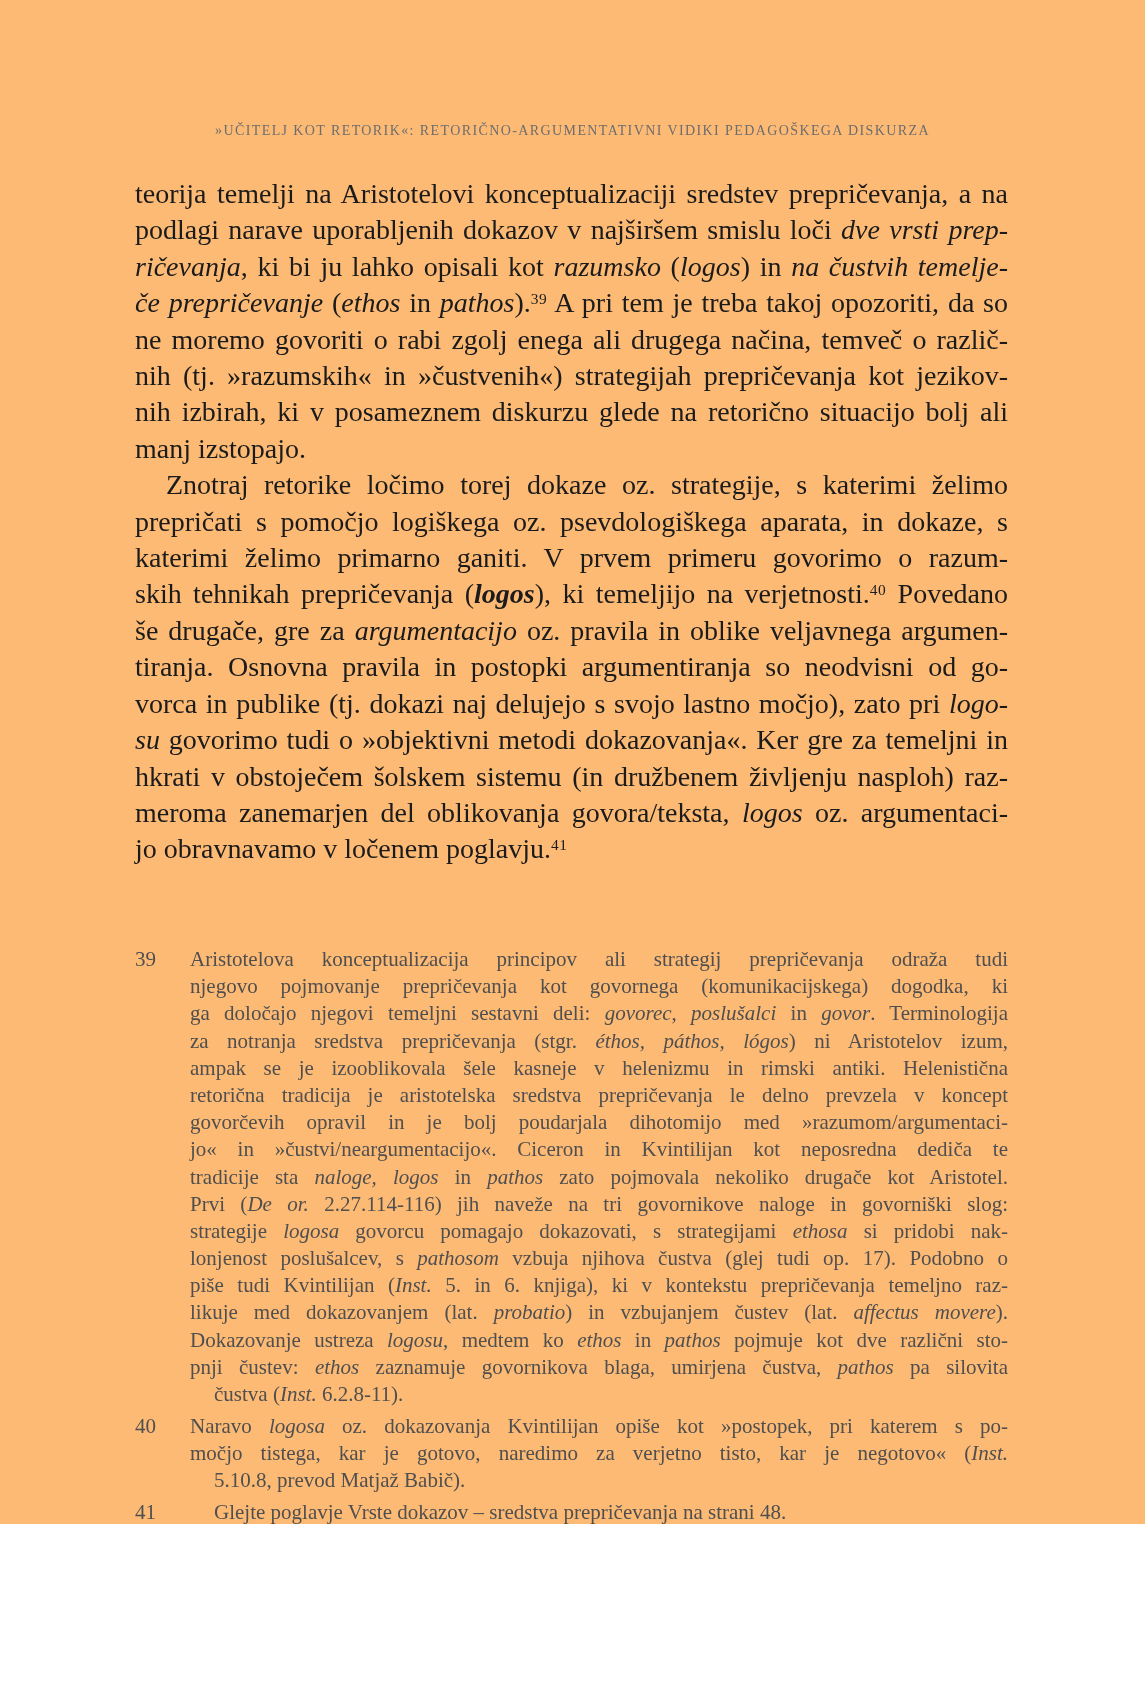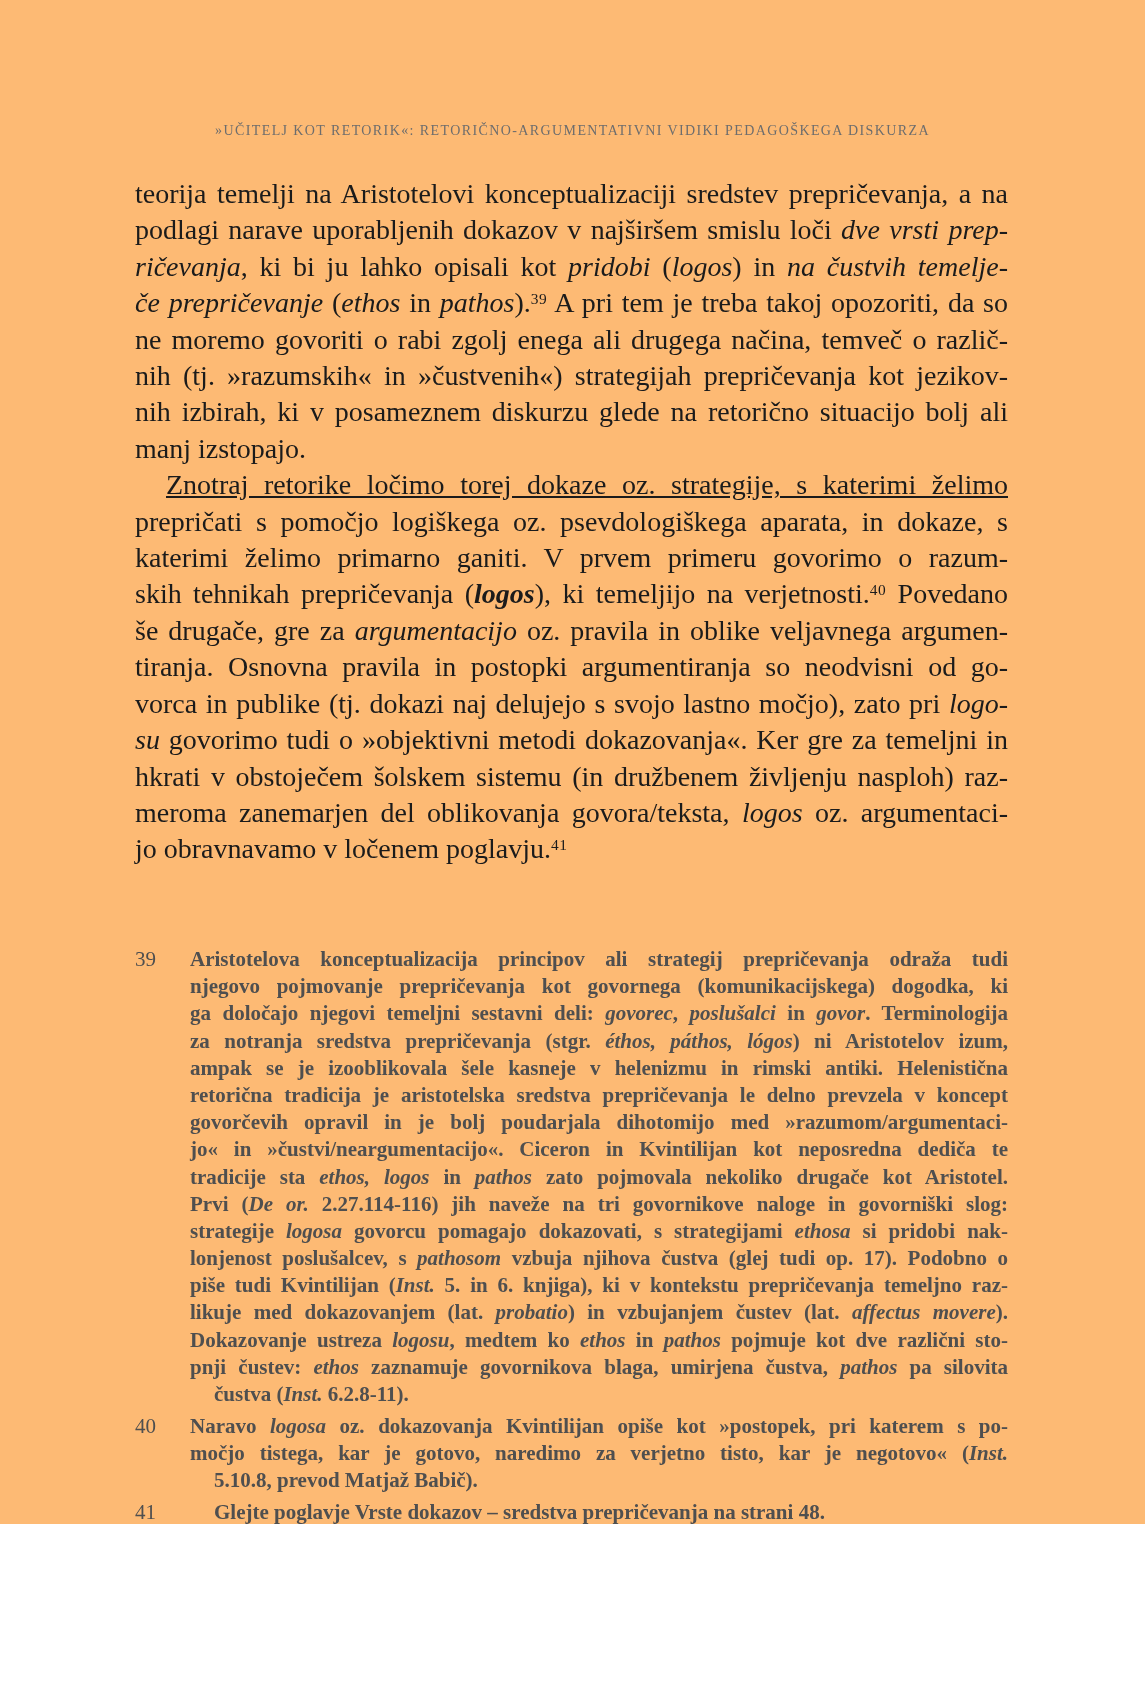--- a/index.html
+++ b/index.html
@@ -31,21 +31,21 @@
     color: #1b1b1b;
   }
   .line {
     height: 36.42px;
     line-height: 36.42px;
     text-align: justify;
     text-align-last: justify;
     overflow: visible;
   }
   .line.last { text-align-last: left; }
-  .line.indent { text-indent: 31px; text-decoration: underline; }
+  .line.indent { text-indent: 31px; }
   .it  { font-style: italic; }
   .bit { font-style: italic; font-weight: bold; }
   .sup {
     font-size: 0.55em;
     vertical-align: 0.5em;
     line-height: 0;
     letter-spacing: 0.5px;
   }
   .footnotes {
     position: absolute;
@@ -60,42 +60,41 @@
     flex: 0 0 55px;
     width: 55px;
     line-height: 27.2px;
   }
   .fn-text { flex: 1; min-width: 0; }
   .fn-line {
     height: 27.2px;
     line-height: 27.2px;
     text-align: justify;
     text-align-last: justify;
-    font-weight: bold;
   }
   .fn-line.last { text-align-last: left; margin-left: 24px; }
   .page-number {
     position: absolute;
     left: 124px;
     top: 1548px;
     font-size: 22px;
     color: #4e4e4e;
   }
 </style>
 </head>
 <body>
 
 <div class="page">
   <div class="running-header">»UČITELJ KOT RETORIK«: RETORIČNO-ARGUMENTATIVNI VIDIKI PEDAGOŠKEGA DISKURZA</div>
 
   <div class="body-text">
       <div>
         <div class="line"><span>teorija temelji na Aristotelovi konceptualizaciji sredstev prepričevanja, a na</span></div>
         <div class="line"><span>podlagi narave uporabljenih dokazov v najširšem smislu loči </span><span class="it">dve vrsti prep-</span></div>
-        <div class="line"><span class="it">ričevanja</span><span>, ki bi ju lahko opisali kot </span><span class="it">pridobi</span><span> (</span><span class="it">logos</span><span>) in </span><span class="it">na čustvih temelje-</span></div>
+        <div class="line"><span class="it">ričevanja</span><span>, ki bi ju lahko opisali kot </span><span class="it">razumsko</span><span> (</span><span class="it">logos</span><span>) in </span><span class="it">na čustvih temelje-</span></div>
         <div class="line"><span class="it">če prepričevanje</span><span> (</span><span class="it">ethos</span><span> in </span><span class="it">pathos</span><span>).</span><span class="sup">39</span><span> A pri tem je treba takoj opozoriti, da so</span></div>
         <div class="line"><span>ne moremo govoriti o rabi zgolj enega ali drugega načina, temveč o različ-</span></div>
         <div class="line"><span>nih (tj. »razumskih« in »čustvenih«) strategijah prepričevanja kot jezikov-</span></div>
         <div class="line"><span>nih izbirah, ki v posameznem diskurzu glede na retorično situacijo bolj ali</span></div>
         <div class="line last"><span>manj izstopajo.</span></div>
       </div>
       <div>
         <div class="line indent"><span>Znotraj retorike ločimo torej dokaze oz. strategije, s katerimi želimo</span></div>
         <div class="line"><span>prepričati s pomočjo logiškega oz. psevdologiškega aparata, in dokaze, s</span></div>
         <div class="line"><span>katerimi želimo primarno ganiti. V prvem primeru govorimo o razum-</span></div>
@@ -115,21 +114,21 @@
         <div class="fn-num">39</div>
         <div class="fn-text">
           <div class="fn-line"><span>Aristotelova konceptualizacija principov ali strategij prepričevanja odraža tudi</span></div>
           <div class="fn-line"><span>njegovo pojmovanje prepričevanja kot govornega (komunikacijskega) dogodka, ki</span></div>
           <div class="fn-line"><span>ga določajo njegovi temeljni sestavni deli: </span><span class="it">govorec</span><span>, </span><span class="it">poslušalci</span><span> in </span><span class="it">govor</span><span>. Terminologija</span></div>
           <div class="fn-line"><span>za notranja sredstva prepričevanja (stgr. </span><span class="it">éthos, páthos, lógos</span><span>) ni Aristotelov izum,</span></div>
           <div class="fn-line"><span>ampak se je izooblikovala šele kasneje v helenizmu in rimski antiki. Helenistična</span></div>
           <div class="fn-line"><span>retorična tradicija je aristotelska sredstva prepričevanja le delno prevzela v koncept</span></div>
           <div class="fn-line"><span>govorčevih opravil in je bolj poudarjala dihotomijo med »razumom/argumentaci-</span></div>
           <div class="fn-line"><span>jo« in »čustvi/neargumentacijo«. Ciceron in Kvintilijan kot neposredna dediča te</span></div>
-          <div class="fn-line"><span>tradicije sta </span><span class="it">ethos, logos</span><span> in </span><span class="it">pathos</span><span> zato pojmovala nekoliko drugače kot Aristotel.</span></div>
+          <div class="fn-line"><span>tradicije sta </span><span class="it">naloge, logos</span><span> in </span><span class="it">pathos</span><span> zato pojmovala nekoliko drugače kot Aristotel.</span></div>
           <div class="fn-line"><span>Prvi (</span><span class="it">De or.</span><span> 2.27.114-116) jih naveže na tri govornikove naloge in govorniški slog:</span></div>
           <div class="fn-line"><span>strategije </span><span class="it">logosa</span><span> govorcu pomagajo dokazovati, s strategijami </span><span class="it">ethosa</span><span> si pridobi nak-</span></div>
           <div class="fn-line"><span>lonjenost poslušalcev, s </span><span class="it">pathosom</span><span> vzbuja njihova čustva (glej tudi op. 17). Podobno o</span></div>
           <div class="fn-line"><span>piše tudi Kvintilijan (</span><span class="it">Inst.</span><span> 5. in 6. knjiga), ki v kontekstu prepričevanja temeljno raz-</span></div>
           <div class="fn-line"><span>likuje med dokazovanjem (lat. </span><span class="it">probatio</span><span>) in vzbujanjem čustev (lat. </span><span class="it">affectus movere</span><span>).</span></div>
           <div class="fn-line"><span>Dokazovanje ustreza </span><span class="it">logosu</span><span>, medtem ko </span><span class="it">ethos</span><span> in </span><span class="it">pathos</span><span> pojmuje kot dve različni sto-</span></div>
           <div class="fn-line"><span>pnji čustev: </span><span class="it">ethos</span><span> zaznamuje govornikova blaga, umirjena čustva, </span><span class="it">pathos</span><span> pa silovita</span></div>
           <div class="fn-line last"><span>čustva (</span><span class="it">Inst.</span><span> 6.2.8-11).</span></div>
         </div>
       </div>

